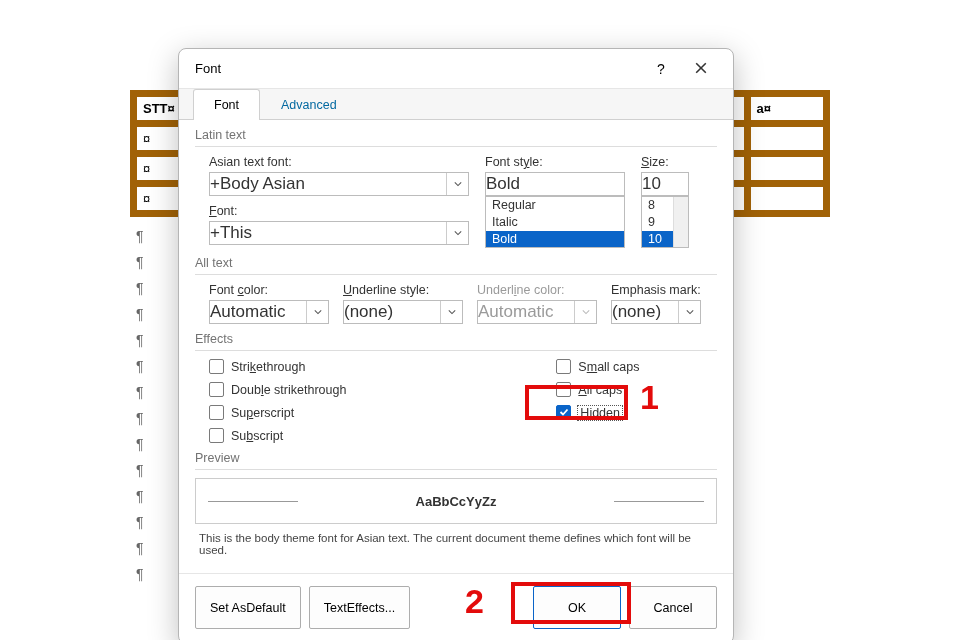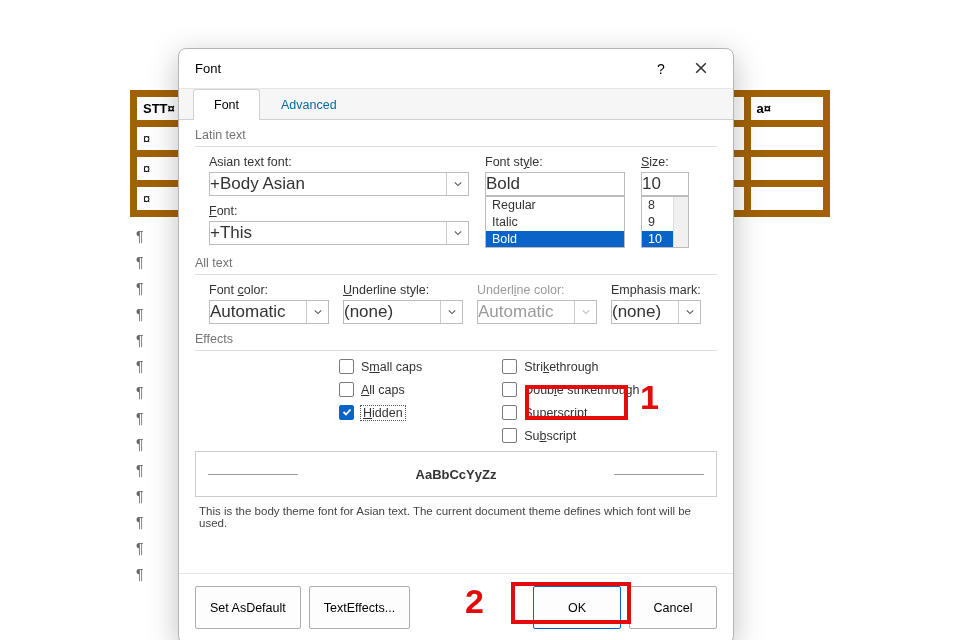--- a/index.html
+++ b/index.html
@@ -298,60 +298,61 @@
                 </svg>
               </span>
           </div>
         </div>
       </div>
     </div>
 
     <div class="group">
       <div class="legend">Effects</div>
       <div class="inner effects">
+        <div class="colm">
+          <label class="chk">
+            <span class="box"></span>
+            <span class="lab">Stri<span class="ul">k</span>ethrough</span>
+          </label>
+          <label class="chk">
+            <span class="box"></span>
+            <span class="lab">Doub<span class="ul">l</span>e strikethrough</span>
+          </label>
+          <label class="chk">
+            <span class="box"></span>
+            <span class="lab">Su<span class="ul">p</span>erscript</span>
+          </label>
+          <label class="chk">
+            <span class="box"></span>
+            <span class="lab">Su<span class="ul">b</span>script</span>
+          </label>
+        </div>
         <div class="colm" style="margin-left:130px">
           <label class="chk">
             <span class="box"></span>
             <span class="lab">S<span class="ul">m</span>all caps</span>
           </label>
           <label class="chk">
             <span class="box"></span>
             <span class="lab"><span class="ul">A</span>ll caps</span>
           </label>
           <label class="chk focused">
             <span class="box checked">
               <span><svg viewBox="0 0 10 10">
                     <path d="M1.5 5 L4 7.5 L8.5 2.5" fill="none" stroke="#fff" stroke-width="1.8"></path>
                   </svg></span>
             </span>
             <span class="lab"><span class="ul">H</span>idden</span>
           </label>
         </div>
-        <div class="colm">
-          <label class="chk">
-            <span class="box"></span>
-            <span class="lab">Stri<span class="ul">k</span>ethrough</span>
-          </label>
-          <label class="chk">
-            <span class="box"></span>
-            <span class="lab">Doub<span class="ul">l</span>e strikethrough</span>
-          </label>
-          <label class="chk">
-            <span class="box"></span>
-            <span class="lab">Su<span class="ul">p</span>erscript</span>
-          </label>
-          <label class="chk">
-            <span class="box"></span>
-            <span class="lab">Su<span class="ul">b</span>script</span>
-          </label>
-        </div>
       </div>
     </div>
 
     <div class="group">
+      <div class="legend">Preview</div>
       <div class="preview-box">
         <span class="preview-text">AaBbCcYyZz</span>
       </div>
       <div class="desc">This is the body theme font for Asian text. The current document theme defines which font will be used.</div>
     </div>
 
   </div>
 
   <div class="footer">
     <button class="btn">Set As <span class="ul">D</span>efault</button>

